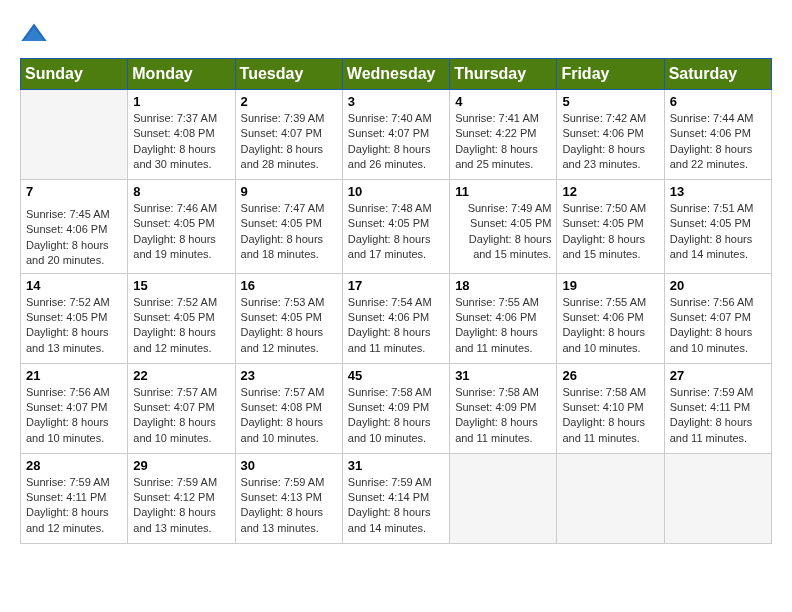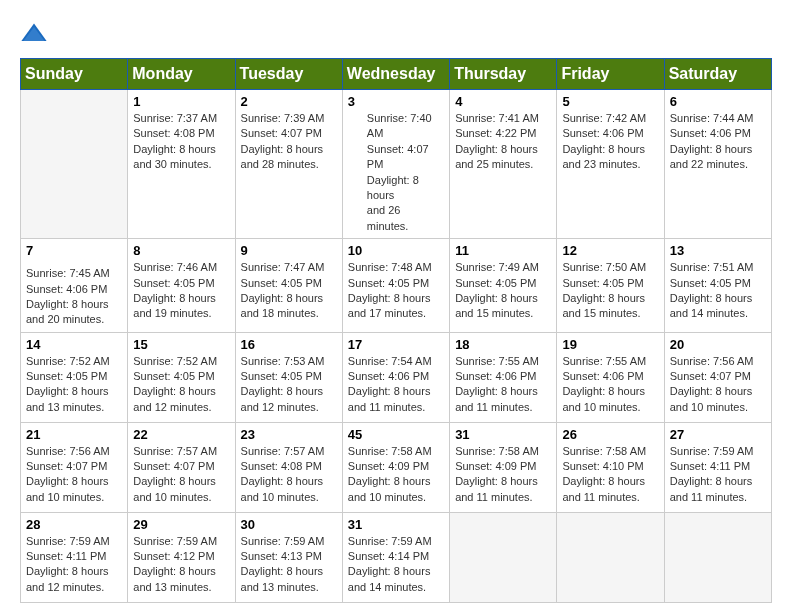--- a/index.html
+++ b/index.html
@@ -124,21 +124,21 @@
         </td>
         <td>
           <span class="day-num">2</span>
           <div class="day-info" style="white-space: pre-line;">Sunrise: 7:39 AM
 Sunset: 4:07 PM
 Daylight: 8 hours
 and 28 minutes.</div>
         </td>
         <td>
           <span class="day-num">3</span>
-          <div class="day-info" style="white-space: pre-line; margin-left: 19px;">Sunrise: 7:40 AM
+          <div class="day-info" style="white-space: pre-line;">Sunrise: 7:40 AM
 Sunset: 4:07 PM
 Daylight: 8 hours
 and 26 minutes.</div>
         </td>
         <td>
           <span class="day-num">4</span>
           <div class="day-info" style="white-space: pre-line;">Sunrise: 7:41 AM
 Sunset: 4:22 PM
 Daylight: 8 hours
 and 25 minutes.</div>
@@ -182,21 +182,21 @@
         </td>
         <td>
           <span class="day-num">10</span>
           <div class="day-info" style="white-space: pre-line;">Sunrise: 7:48 AM
 Sunset: 4:05 PM
 Daylight: 8 hours
 and 17 minutes.</div>
         </td>
         <td>
           <span class="day-num">11</span>
-          <div class="day-info" style="white-space: pre-line;">Sunrise: 7:49 AM
+          <div class="day-info" style="white-space: pre-line; text-align: right;">Sunrise: 7:49 AM
 Sunset: 4:05 PM
 Daylight: 8 hours
 and 15 minutes.</div>
         </td>
         <td>
           <span class="day-num">12</span>
           <div class="day-info" style="white-space: pre-line;">Sunrise: 7:50 AM
 Sunset: 4:05 PM
 Daylight: 8 hours
 and 15 minutes.</div>

